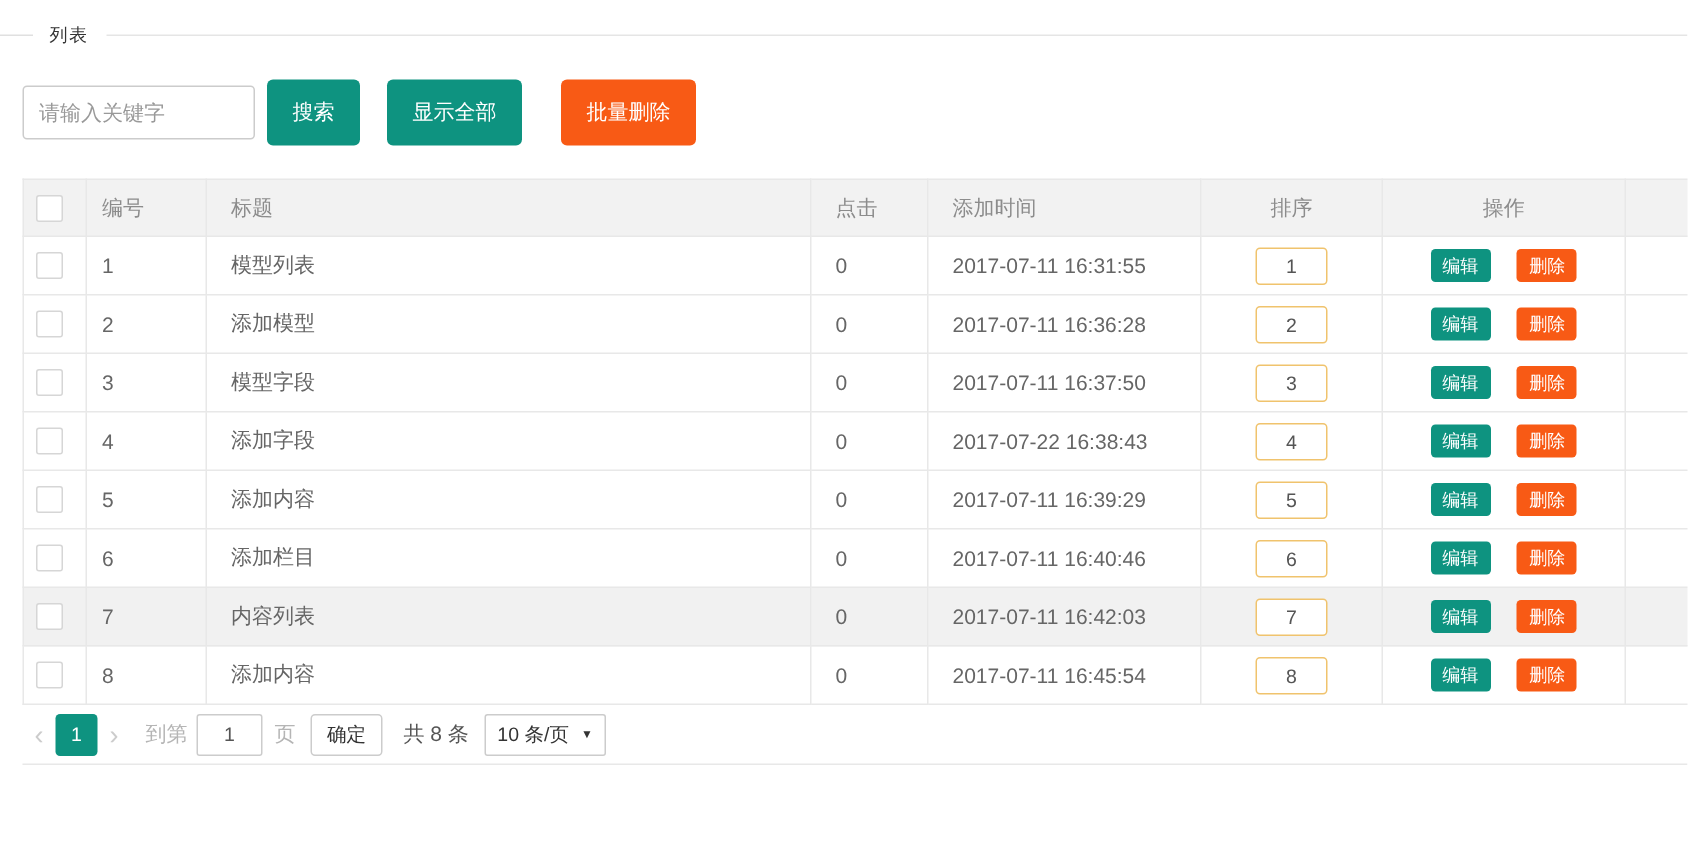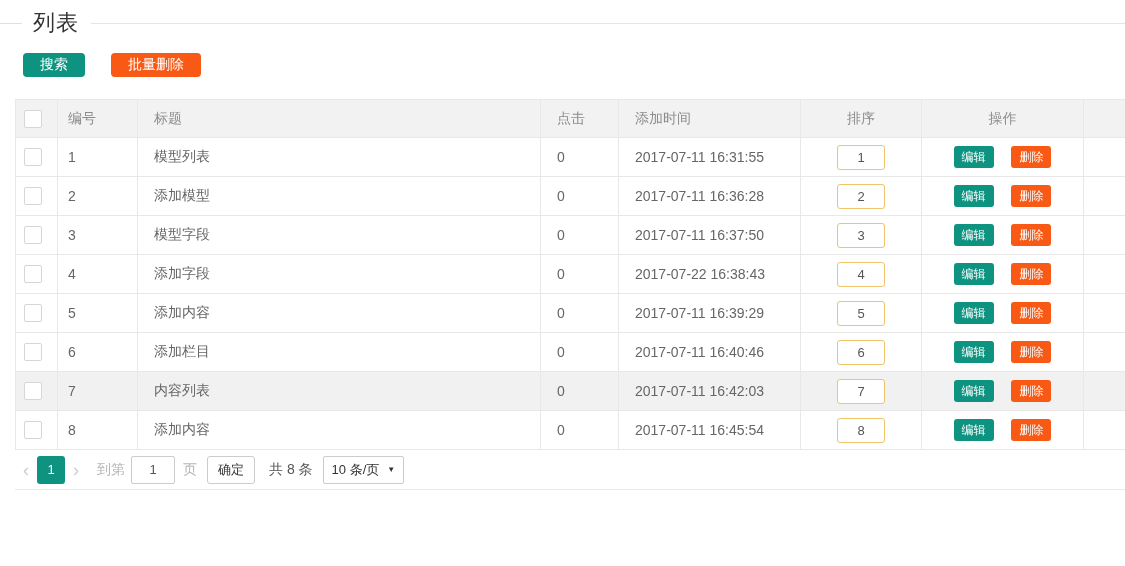--- a/index.html
+++ b/index.html
@@ -25,36 +25,36 @@
   }
   .legend::before {
     content: ""; width: 22px; height: 1px;
     background: #e0e0e0; flex: 0 0 auto; margin-right: 11px;
   }
   .legend::after {
     content: ""; flex: 1 1 auto; height: 1px;
     background: #e5e5e5; margin-left: 12px;
   }
   .legend .title {
-    font-size: 22px; color: #333; letter-spacing: 1px; text-align: right;
+    font-size: 12px; color: #333; letter-spacing: 1px; text-align: right;
   }
   
   .toolbar {
     margin: 17px 0 0 15px;
     display: flex; align-items: center;
   }
   .search-input {
     width: 155px; height: 36px;
     border: 1px solid #ccc; border-radius: 3px;
     padding: 0 10px; font-size: 14px; color: #555;
     outline: none;
   }
   .search-input::placeholder { color: #999; }
   .btn {
-    height: 24px; border: none; border-radius: 4px;
+    height: 44px; border: none; border-radius: 4px;
     color: #fff; font-size: 14px; cursor: pointer;
     padding: 0 17px;
     font-family: inherit;
   }
   .btn-teal { background: var(--teal); }
   .btn-orange { background: var(--orange); }
   .btn-search { margin-left: 8px; }
   .btn-showall { margin-left: 18px; }
   .btn-batchdel { margin-left: 26px; }
   
@@ -149,21 +149,23 @@
   .pg-size .caret { font-size: 8px; color: #333; margin-left: 8px; }
 </style>
 </head>
 <body>
 
 <div class="legend">
   <span class="title">列表</span>
 </div>
 
 <div class="toolbar">
+  <input class="search-input" type="text" placeholder="请输入关键字" style="">
   <button class="btn btn-teal btn-search">搜索</button>
+  <button class="btn btn-teal btn-showall">显示全部</button>
   <button class="btn btn-orange btn-batchdel">批量删除</button>
 </div>
 
 <div class="table-wrap">
   <table>
     <colgroup>
       <col class="col-check">
         <col class="col-id">
         <col class="col-title">
       <col class="col-clicks">

